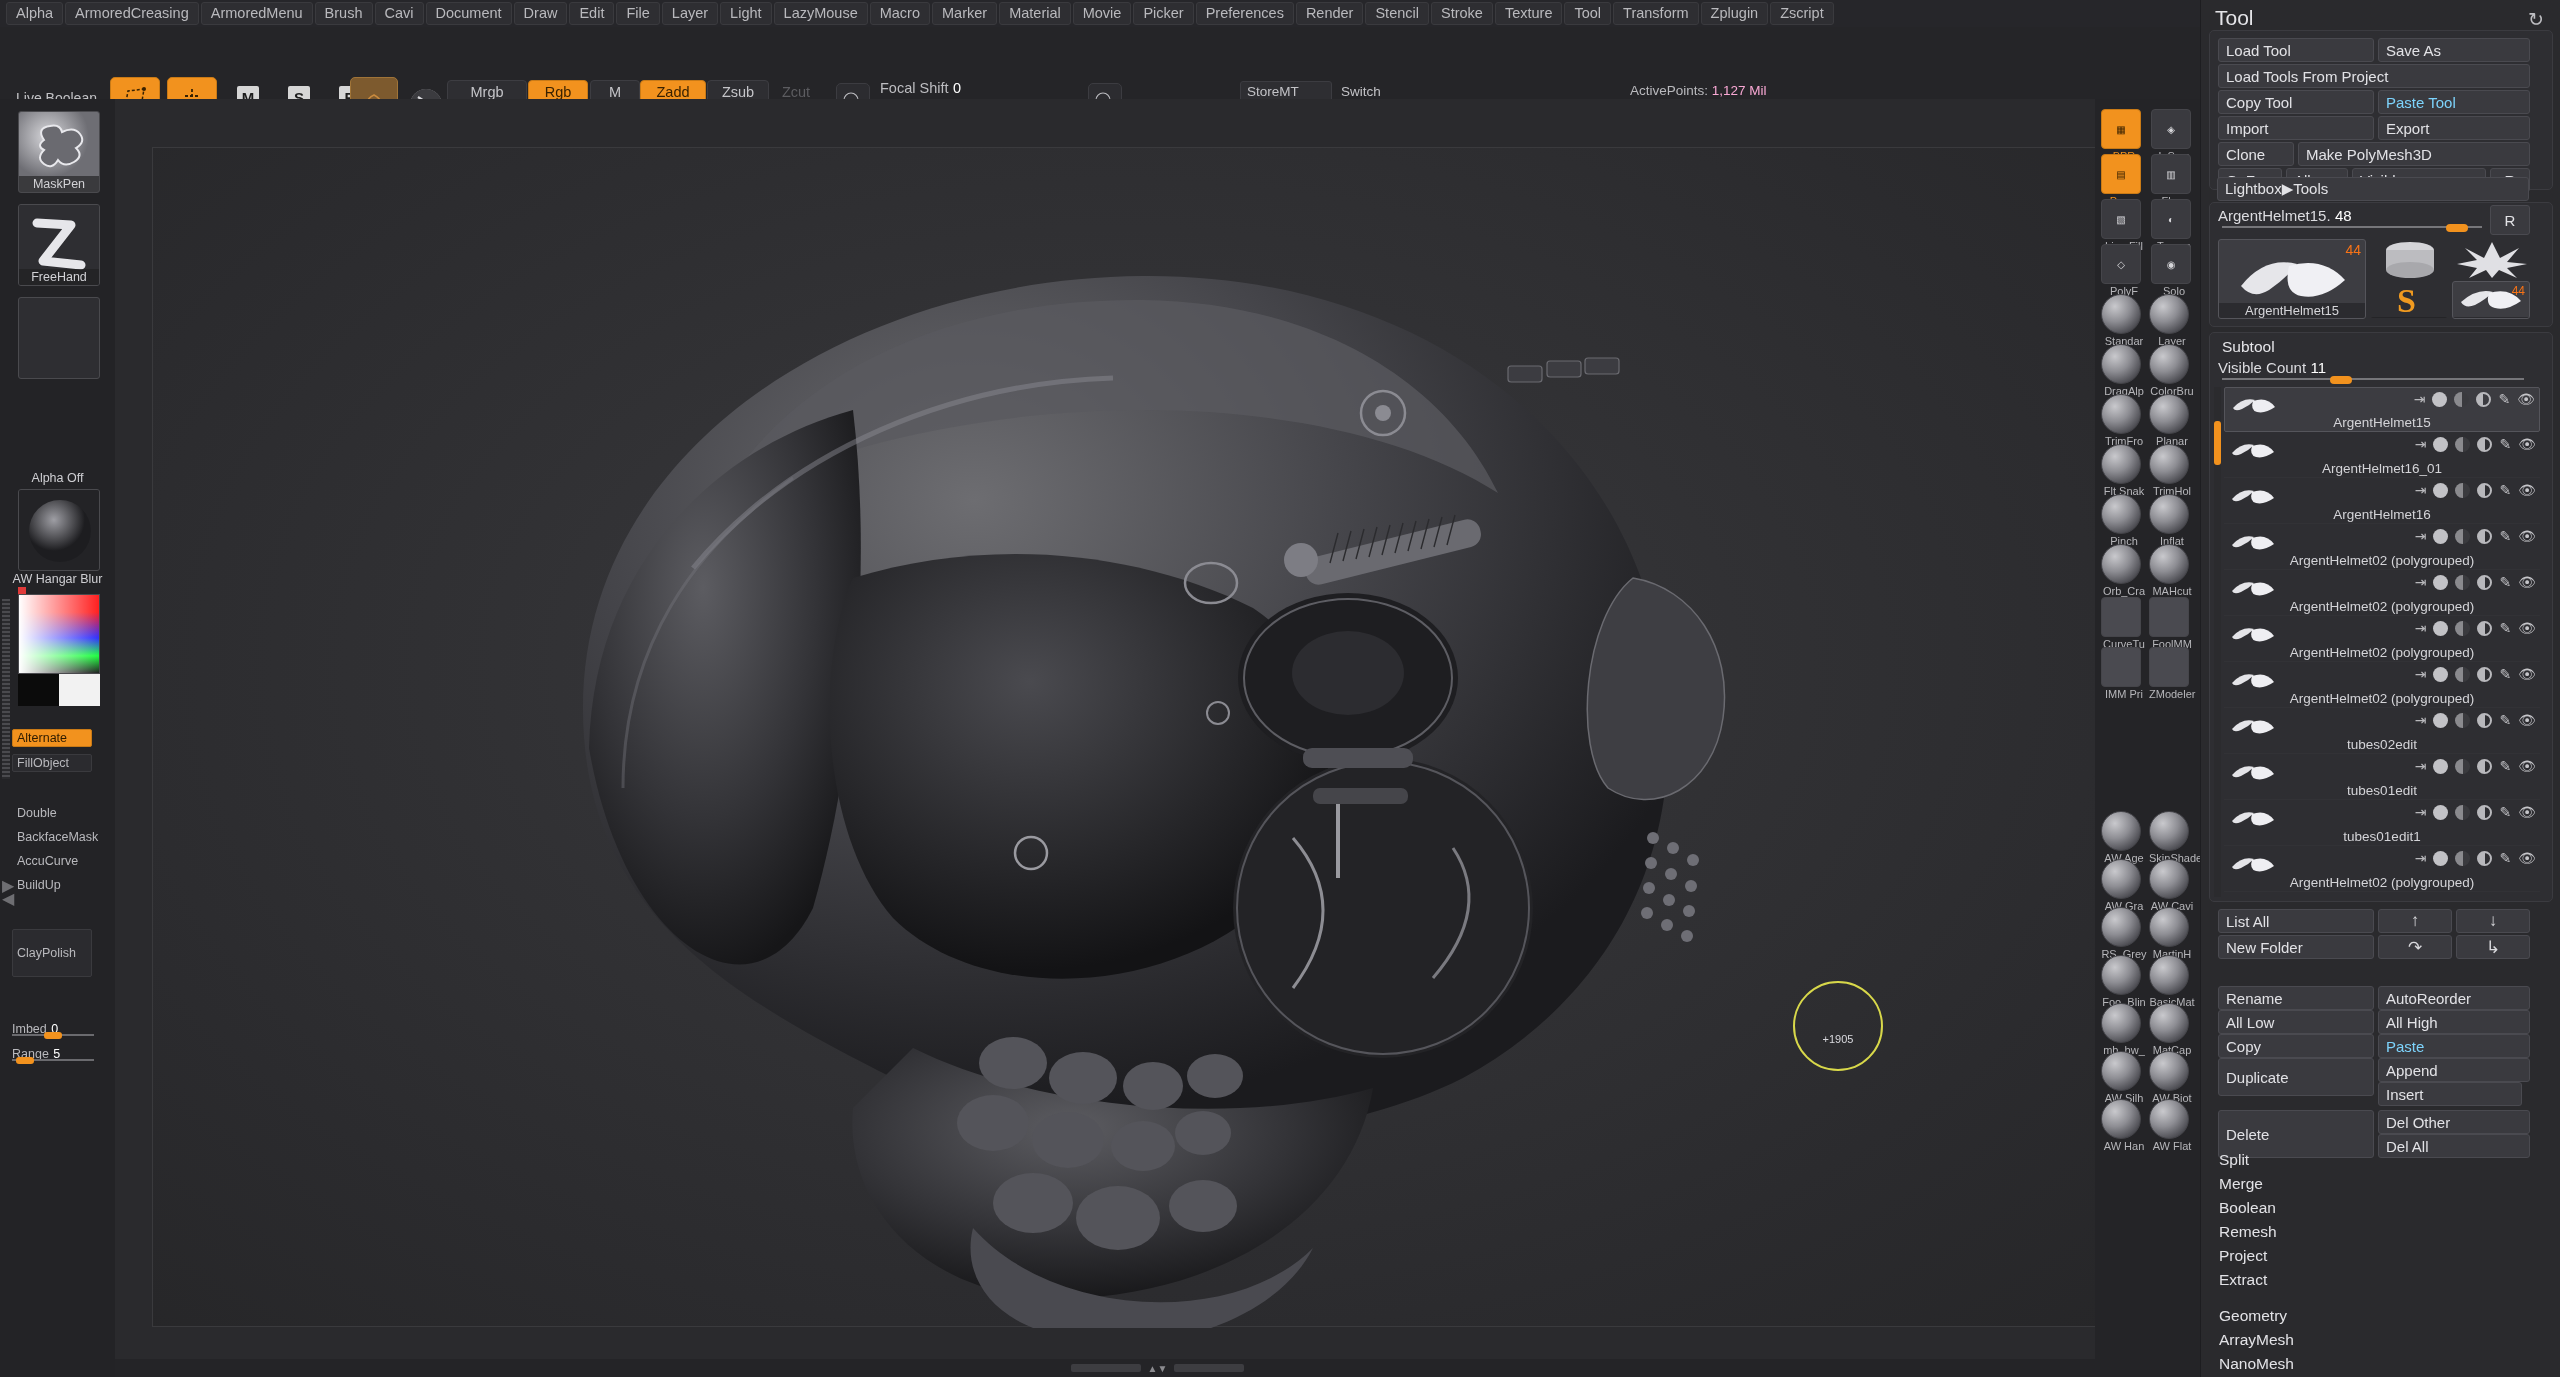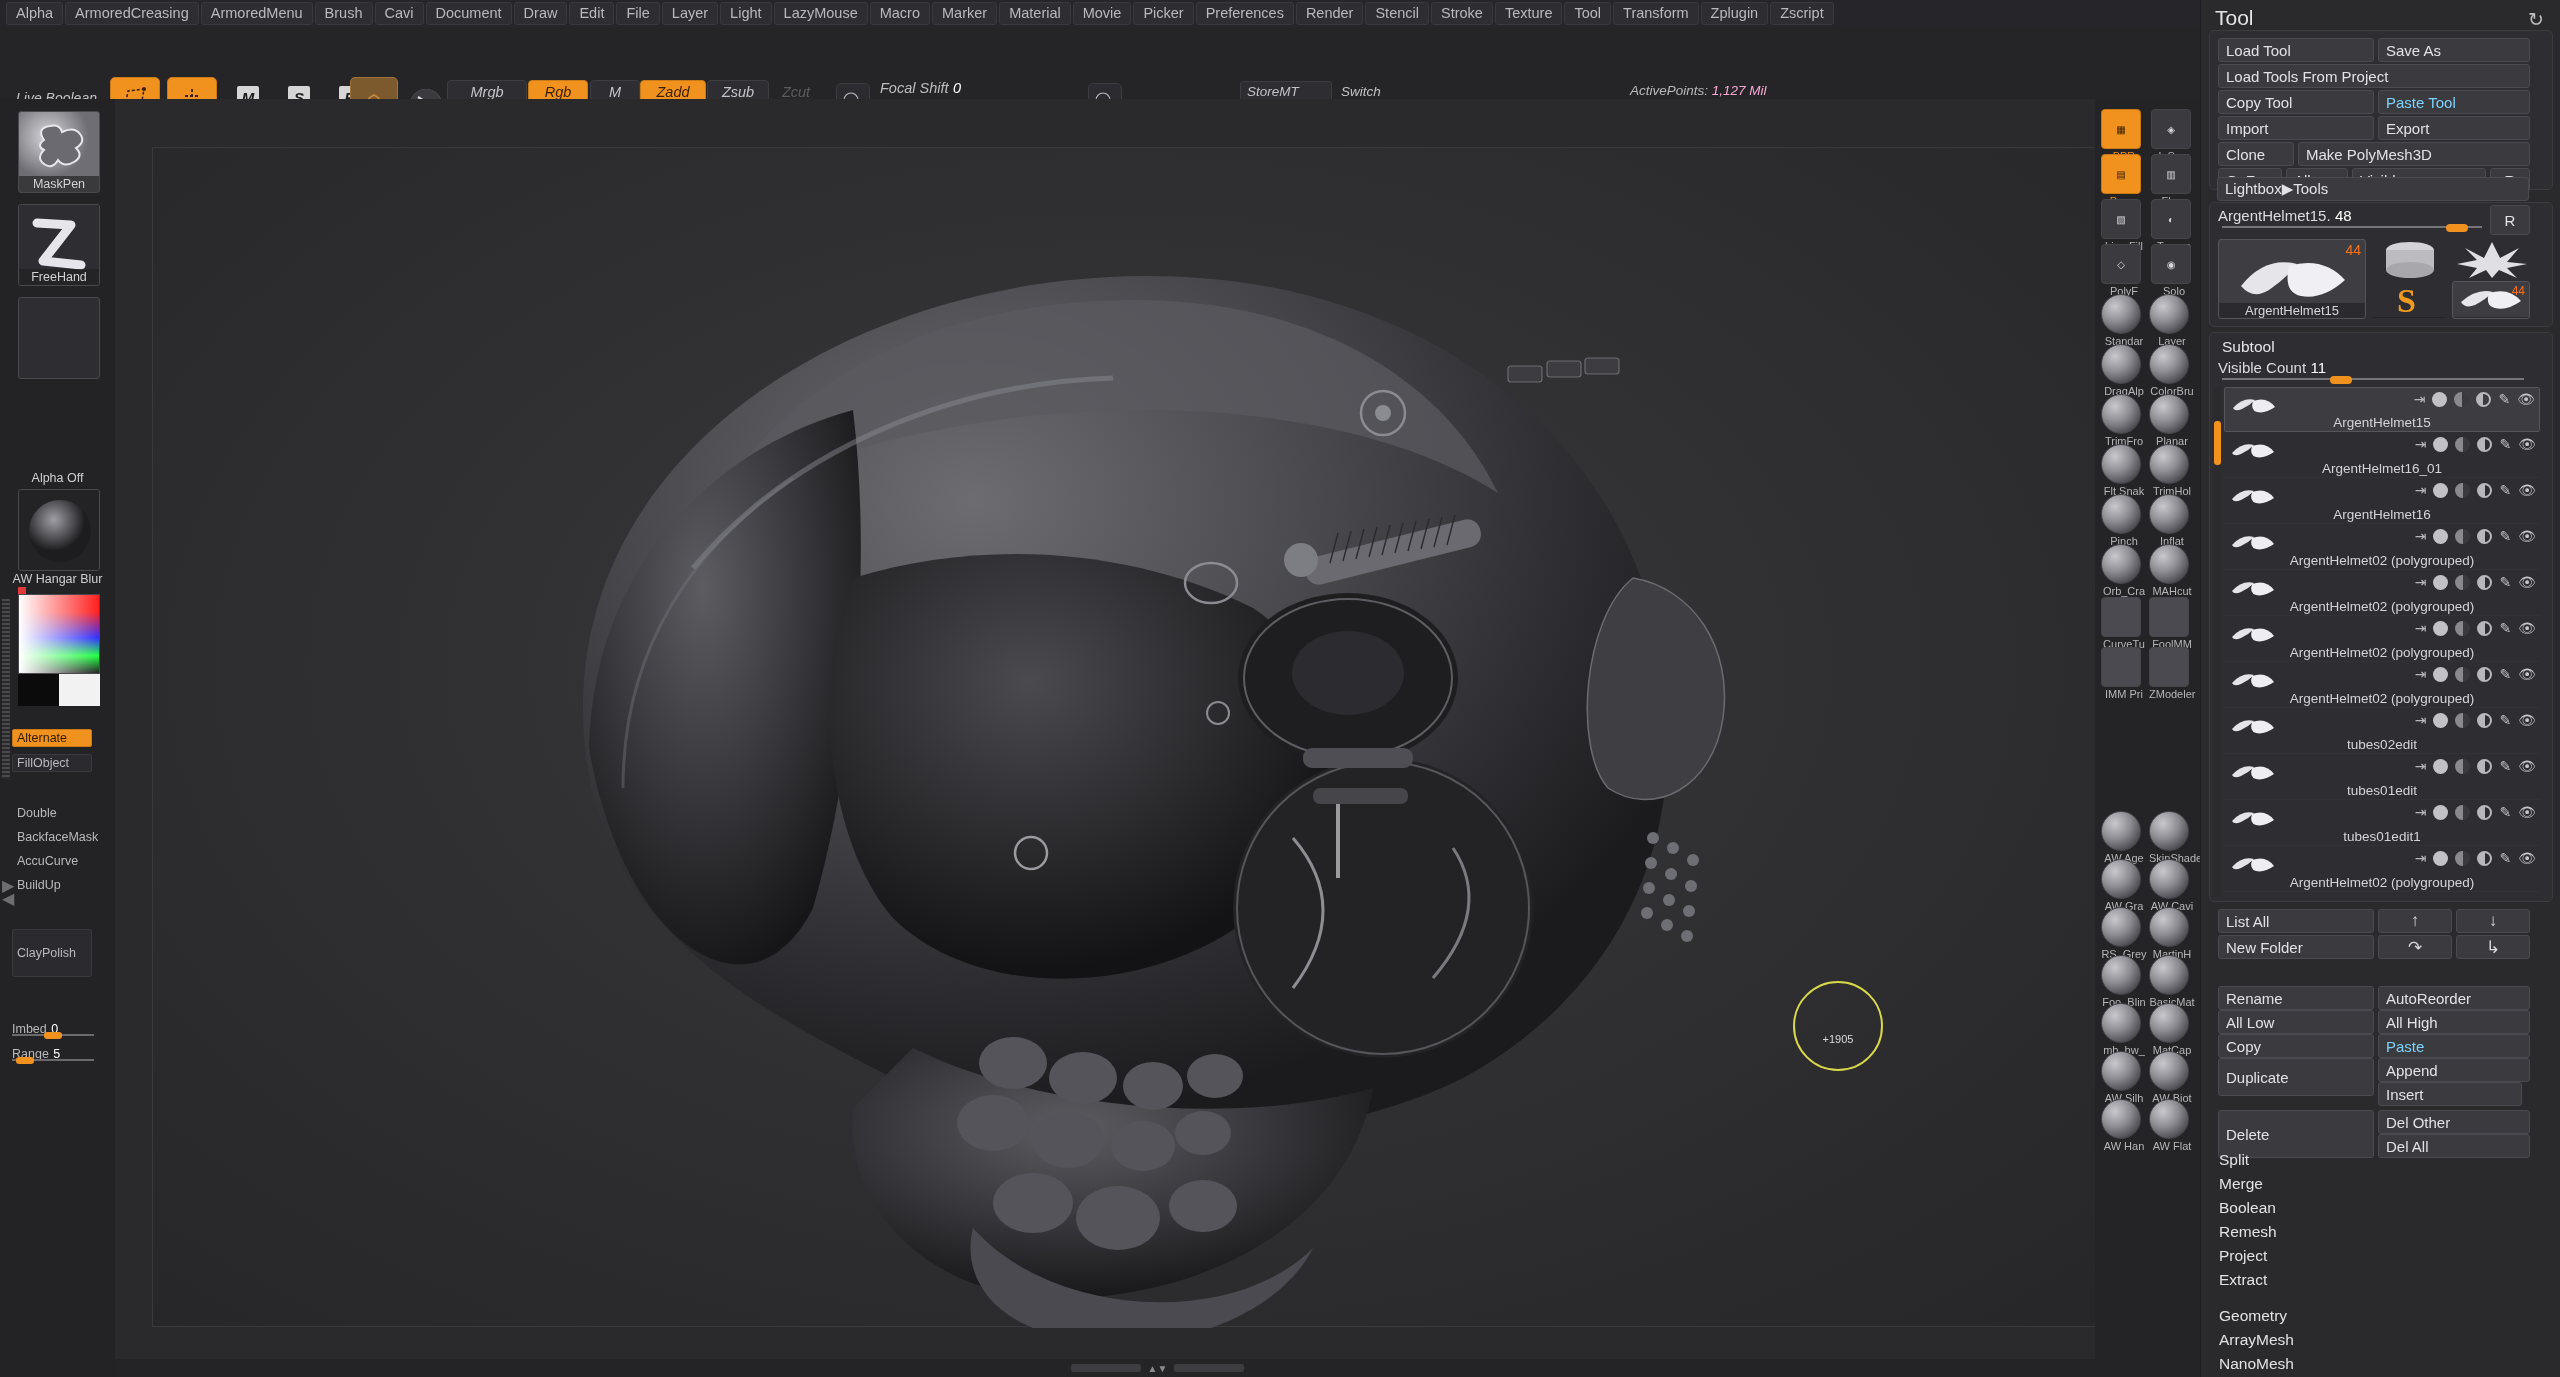--- a/index.html
+++ b/index.html
@@ -21,21 +21,20 @@
     font-size: 14.5px; color: #b9b9bd; padding: 3px 9px 4px 9px;
     margin-right: 2px; border-radius: 3px;
     background: #2e2e32; border: 1px solid #3a3a3e; line-height: 1;
     white-space: nowrap;
   }
 
   
   .toolbar {
     position: absolute; left: 0; top: 27px; width: 2560px; height: 72px;
     background: #252528;
-    font-style: italic;
   }
   .tb-liveboolean {
     position: absolute; left: 16px; top: 63px; font-size: 14px; color: #c3c3c6;
   }
   .tb-liveboolean-slot {
     position: absolute; left: 8px; top: 86px; width: 100px; height: 12px;
     background: #2b2b2e; border: 1px solid #36363a; border-radius: 2px;
   }
   .tb-btn {
     position: absolute; border-radius: 5px; display: flex; flex-direction: column;

